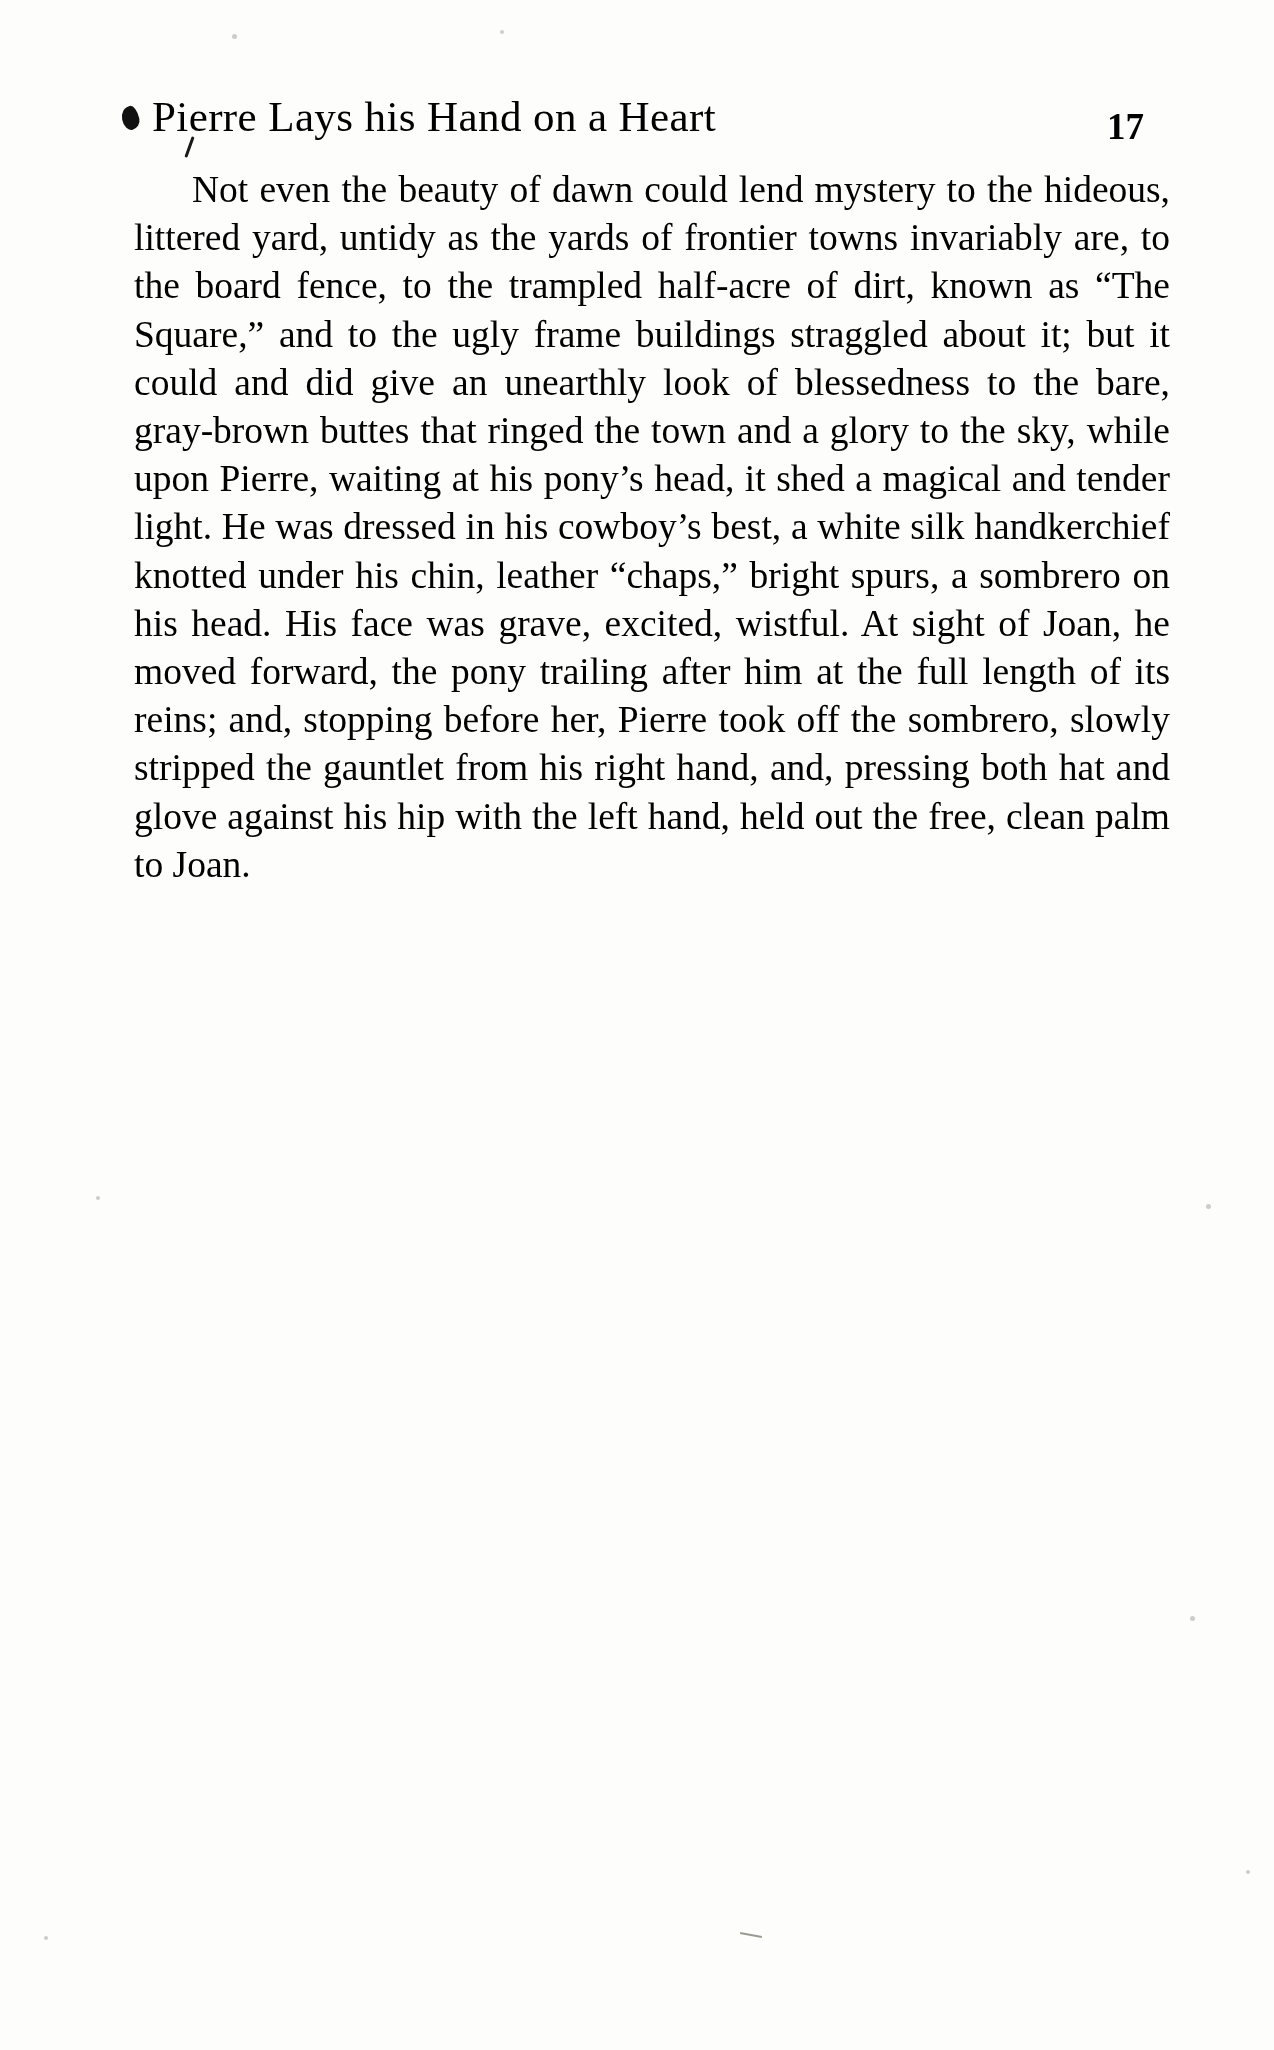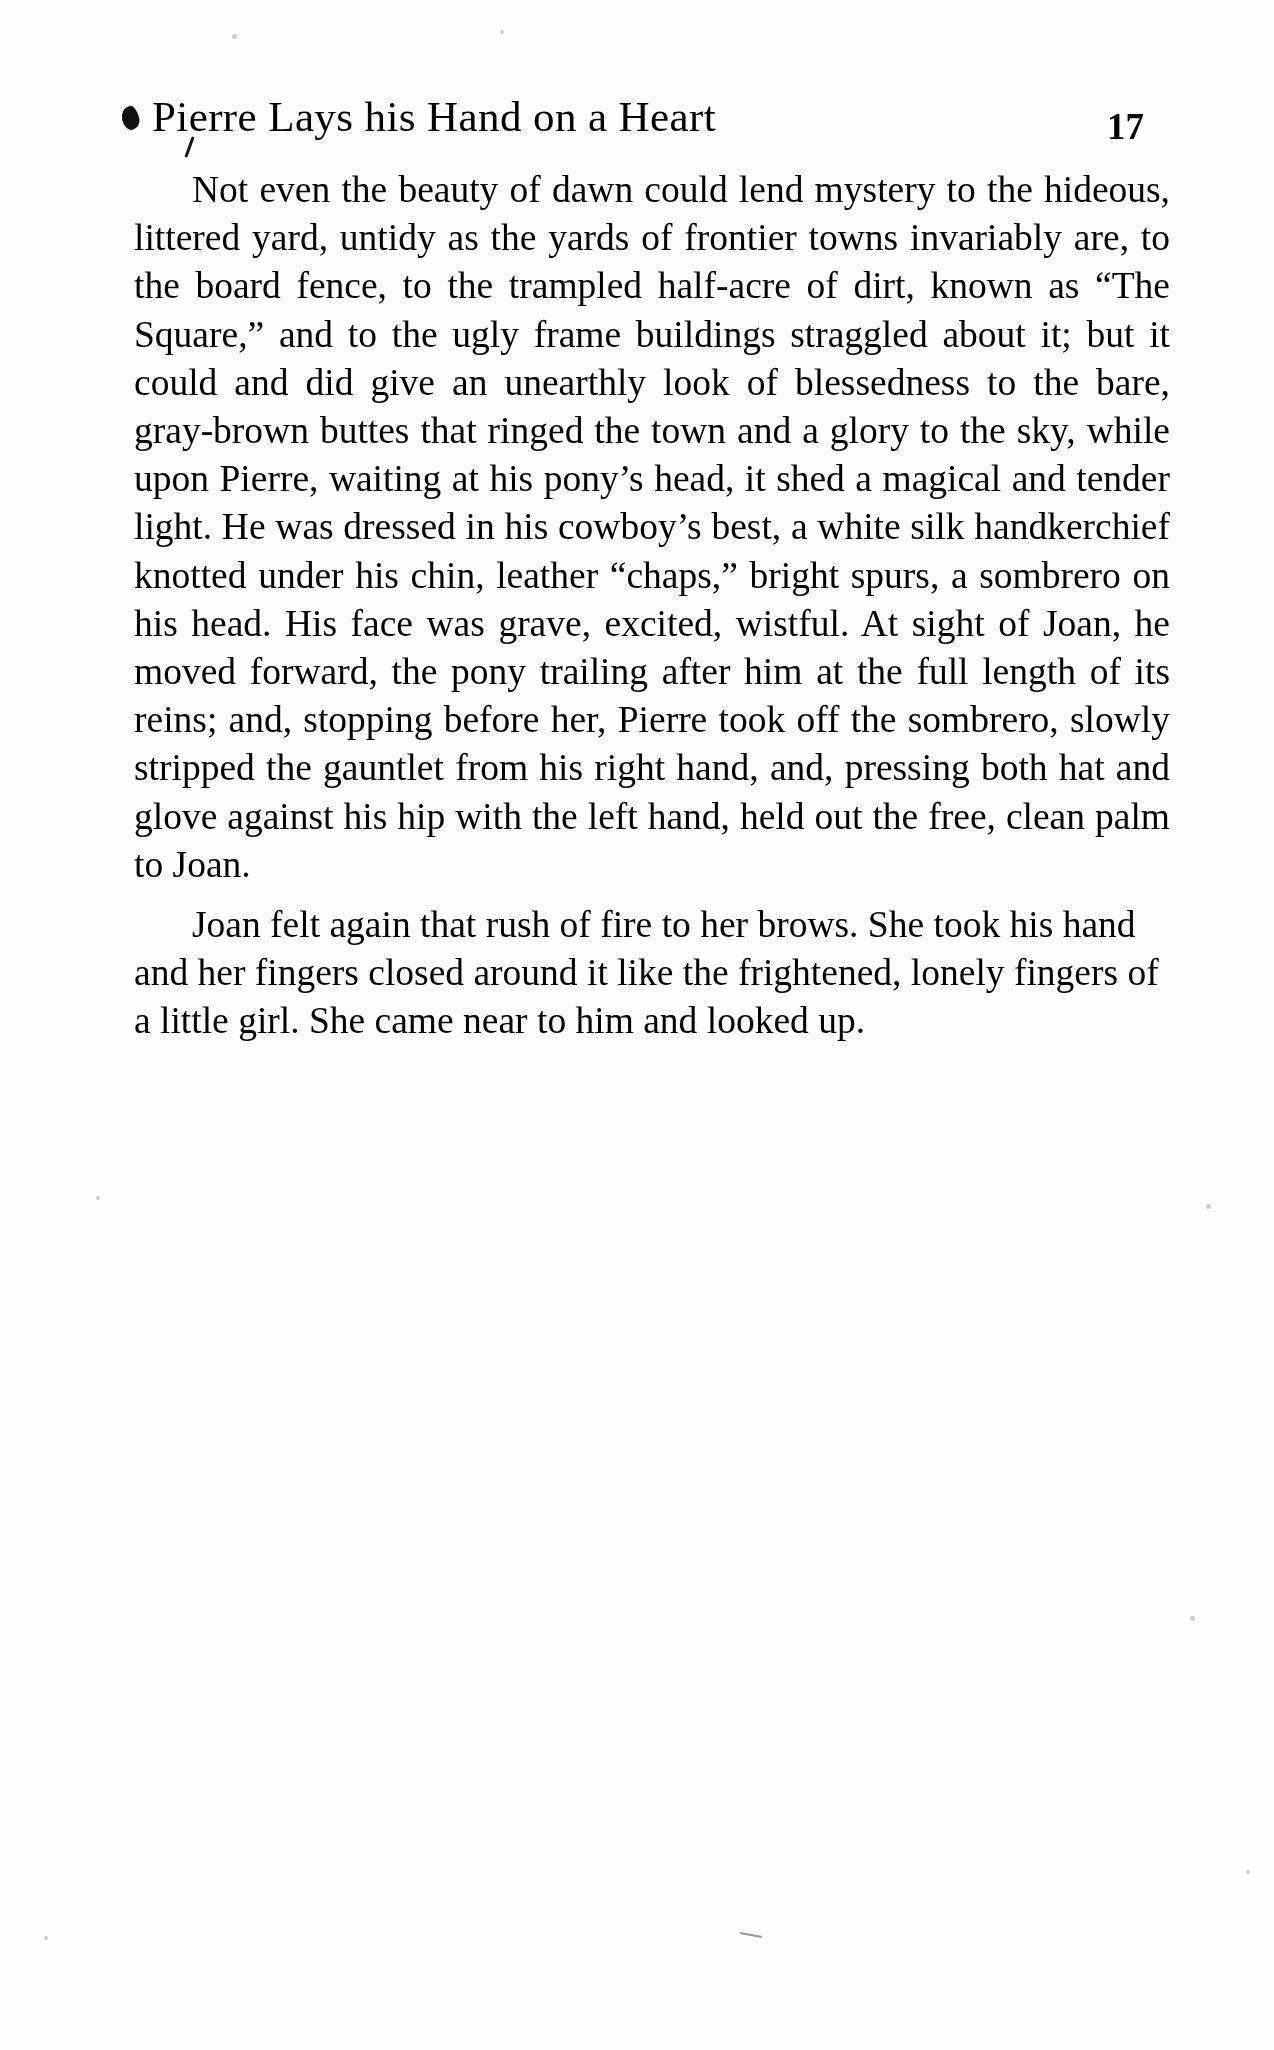--- a/index.html
+++ b/index.html
@@ -117,20 +117,19 @@
 
     <div class="header-line">
       <span class="ink-blob"></span>
       <span class="ink-tail"></span>
       <span class="running-head">Pierre Lays his Hand on a Heart</span>
       <span class="folio">17</span>
     </div>
 
     <div class="body-text">
       <p>Not even the beauty of dawn could lend mystery to the hideous, littered yard, untidy as the yards of frontier towns invariably are, to the board fence, to the trampled half-acre of dirt, known as “The Square,” and to the ugly frame buildings straggled about it; but it could and did give an unearthly look of blessedness to the bare, gray-brown buttes that ringed the town and a glory to the sky, while upon Pierre, waiting at his pony’s head, it shed a magical and tender light. He was dressed in his cowboy’s best, a white silk handkerchief knotted under his chin, leather “chaps,” bright spurs, a sombrero on his head. His face was grave, excited, wistful. At sight of Joan, he moved forward, the pony trailing after him at the full length of its reins; and, stopping before her, Pierre took off the sombrero, slowly stripped the gauntlet from his right hand, and, pressing both hat and glove against his hip with the left hand, held out the free, clean palm to Joan.</p>
-      <p class="ragged-end">Joan felt again that rush of fire to her brows. She took his hand and her fingers closed around it like the frightened, lonely fingers of a little girl. She came near to him and looked up.</p>
     </div>
 
   </div>
 
   <div class="bottom-tick"></div>
 
 </div>
 
 </body></html>

